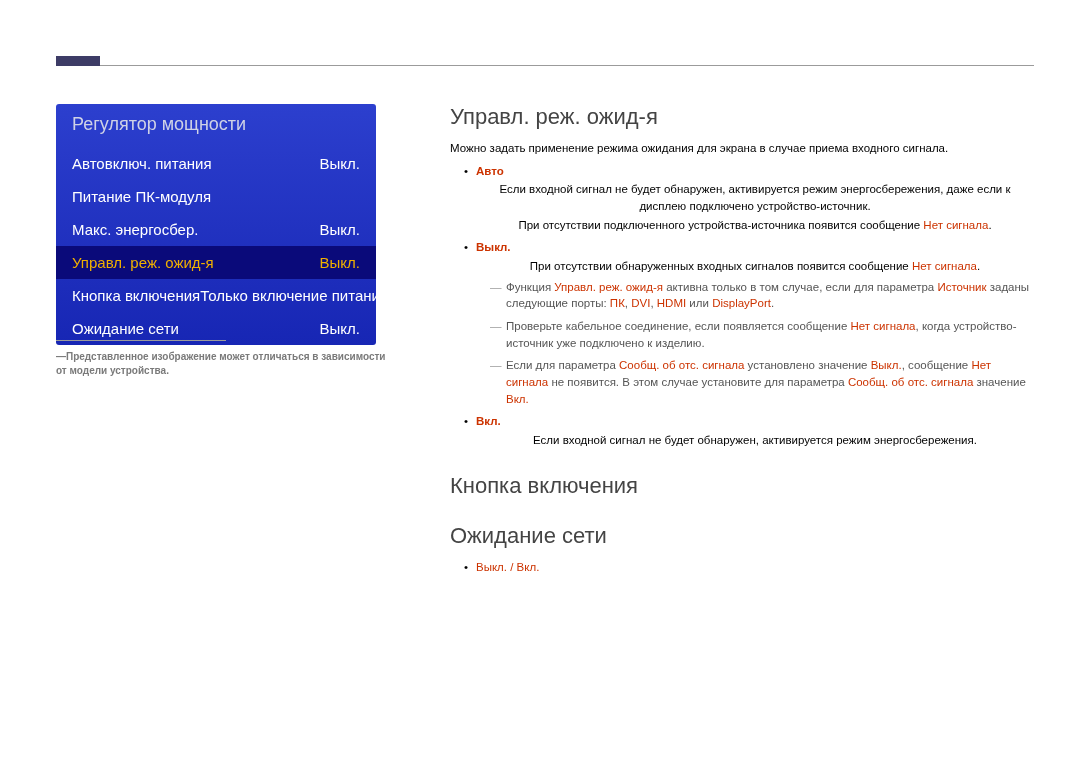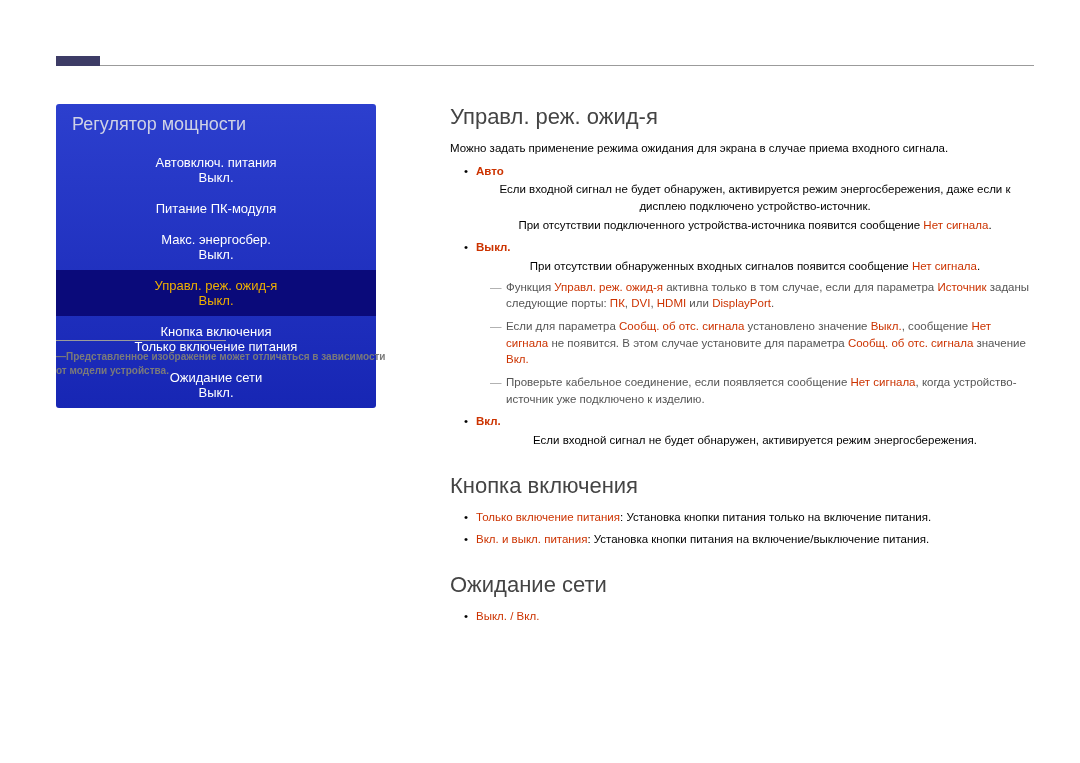--- a/index.html
+++ b/index.html
@@ -44,24 +44,23 @@
   }
   .menu-title {
     font-size: 18px;
     color: #cfd2e6;
     padding: 10px 16px 12px 16px;
   }
   .menu-item {
     display: flex;
     justify-content: space-between;
     align-items: center;
-    font-size: 13px;
+    font-size: 15px;
     color: #ffffff;
     padding: 8px 16px;
-    flex-direction: column;
   }
   .menu-item.selected {
     background: #0a0a7a;
     color: #f0b000;
   }
   .menu-item.selected .menu-value { color: #f0b000; }
   .menu-item .menu-label { white-space: nowrap; }
   .menu-item .menu-value { white-space: nowrap; }
   .note-rule {
     position: absolute;
@@ -209,46 +208,38 @@
         <li>
           <span class="bullet-head">Выкл.</span>
           <div class="sub">
             <span>При отсутствии обнаруженных входных сигналов появится сообщение </span><span class="emph">Нет сигнала</span><span>.</span>
           </div>
           <ul class="dashes">
             <li>
               <span>Функция </span><span class="emph">Управл. реж. ожид-я</span><span> активна только в том случае, если для параметра </span><span class="emph">Источник</span><span> заданы следующие порты: </span><span class="emph">ПК</span><span>, </span><span class="emph">DVI</span><span>, </span><span class="emph">HDMI</span><span> или </span><span class="emph">DisplayPort</span><span>.</span>
             </li>
             <li>
+              <span>Проверьте кабельное соединение, если появляется сообщение </span><span class="emph">Нет сигнала</span><span>, когда устройство-источник уже подключено к изделию.</span>
+            </li>
+            <li>
               <span>Если для параметра </span><span class="emph">Сообщ. об отс. сигнала</span><span> установлено значение </span><span class="emph">Выкл.</span><span>, сообщение </span><span class="emph">Нет сигнала</span><span> не появится. В этом случае установите для параметра </span><span class="emph">Сообщ. об отс. сигнала</span><span> значение </span><span class="emph">Вкл.</span>
             </li>
-            <li>
-              <span>Проверьте кабельное соединение, если появляется сообщение </span><span class="emph">Нет сигнала</span><span>, когда устройство-источник уже подключено к изделию.</span>
-            </li>
           </ul>
         </li>
 
         <li>
           <span class="bullet-head">Вкл.</span>
           <div class="sub">Если входной сигнал не будет обнаружен, активируется режим энергосбережения.</div>
         </li>
 
       </ul>
     </div>
 
     <div class="section">
       <h2 class="section-title">Кнопка включения</h2>
-      <ul class="bullets">
-        <li>
-          <span class="emph">Только включение питания</span><span>: Установка кнопки питания только на включение питания.</span>
-        </li>
-        <li>
-          <span class="emph">Вкл. и выкл. питания</span><span>: Установка кнопки питания на включение/выключение питания.</span>
-        </li>
-      </ul>
     </div>
 
     <div class="section">
       <h2 class="section-title">Ожидание сети</h2>
       <ul class="bullets">
         <li>
           <span class="emph">Выкл. / Вкл.</span>
         </li>
       </ul>
     </div>

